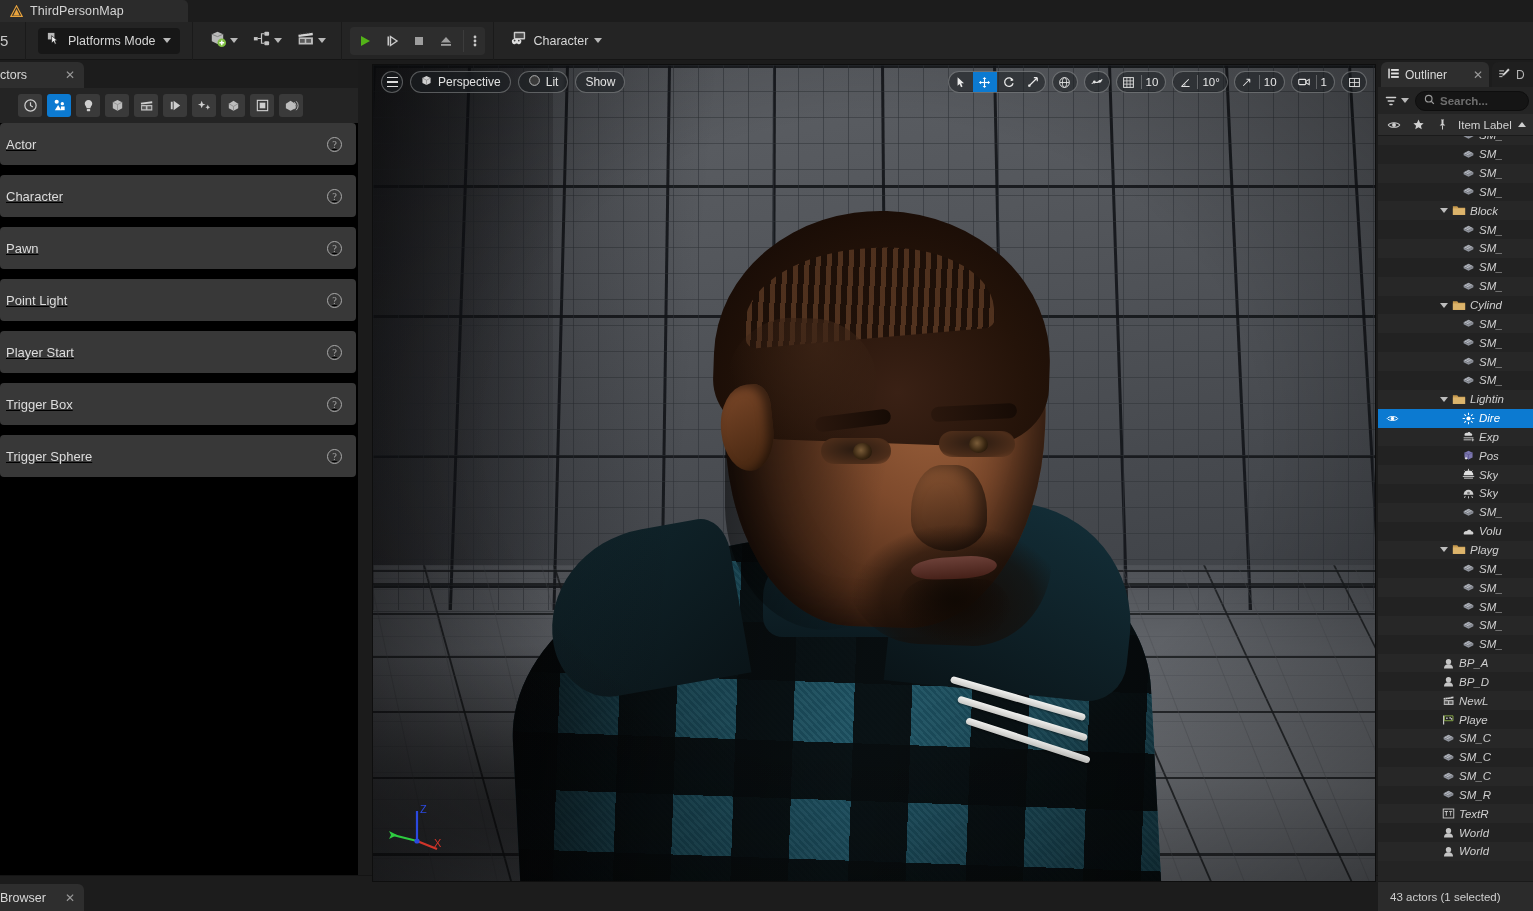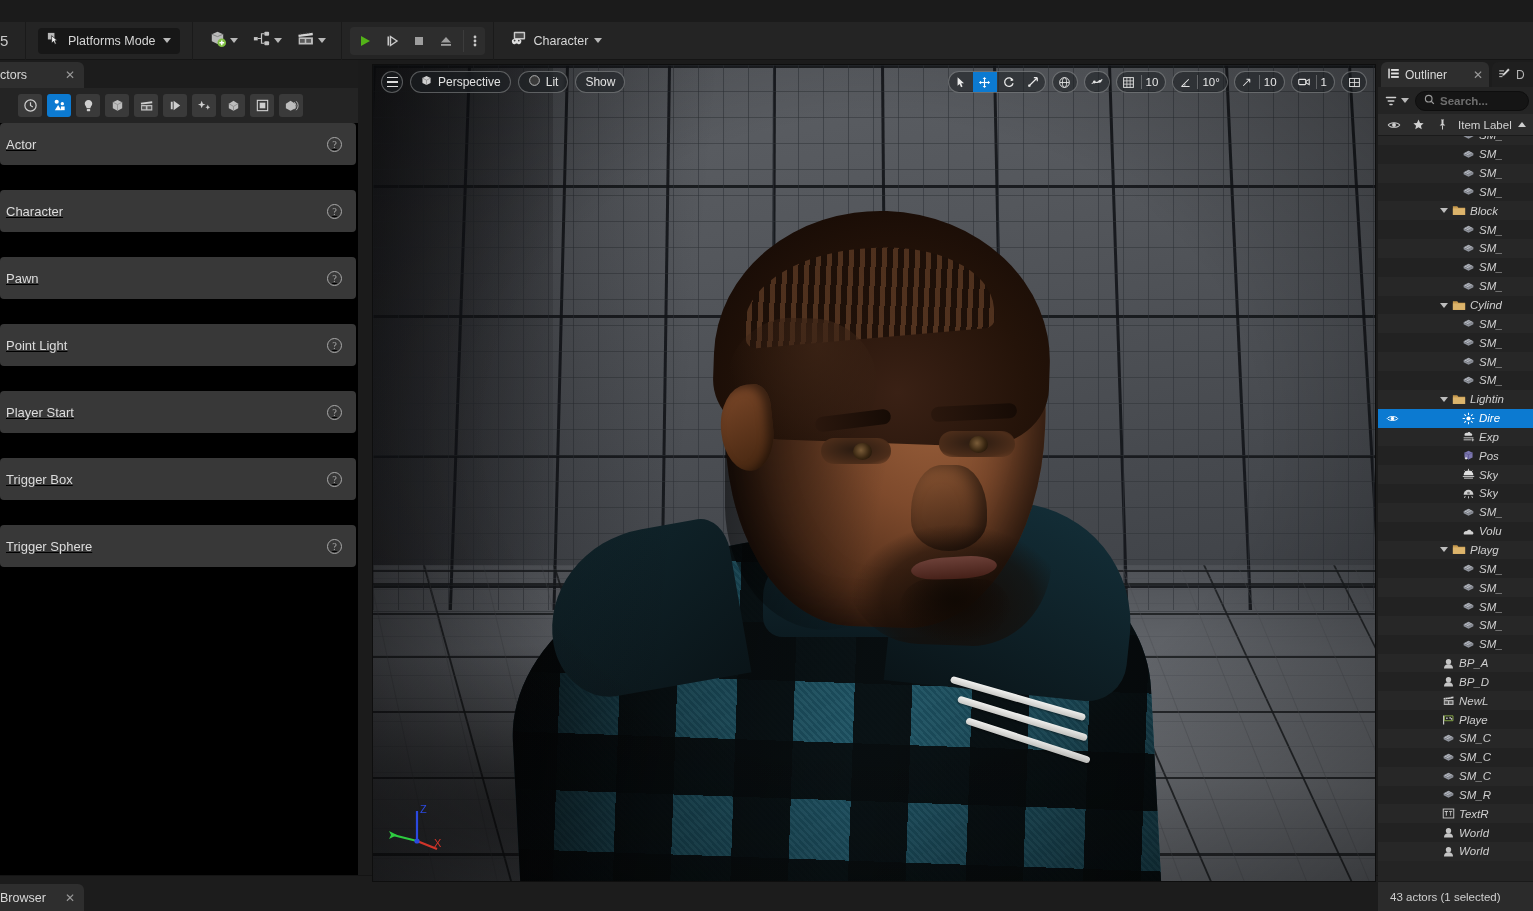--- a/index.html
+++ b/index.html
@@ -94,21 +94,21 @@
   .cat-btn {
     width: 24px; height: 23px; border-radius: 3px; background: #3a3a3a;
     display: flex; align-items: center; justify-content: center; cursor: pointer;
   }
   .cat-btn.active { background: #0c7ad1; }
   #lp-section-title {
     text-align: center; color: #bdbdbd; font-size: 11px;
     letter-spacing: 1.1px; font-weight: bold; padding: 6px 0 8px;
   }
   .place-row {
-    height: 42px; background: #383838; margin-bottom: 25px;
+    height: 42px; background: #383838; margin-bottom: 10px;
     border-radius: 4px; margin-right: 2px;
     display: flex; align-items: center; justify-content: space-between;
     padding: 0 14px 0 6px; cursor: pointer;
   }
   .place-row .lbl { color: #dcdcdc; font-size: 13px; }
   .qmark {
     width: 15px; height: 15px; border-radius: 50%; border: 1.3px solid #a9a9a9;
     color: #a9a9a9; font-size: 10.5px; display: flex; align-items: center;
     justify-content: center; font-family: "Liberation Serif", serif; flex:none;
   }
@@ -396,20 +396,31 @@
     background: #2b2b2b; border-top: 1px solid #1a1a1a;
     display: flex; align-items: center; padding-left: 12px;
     color: #cfcfcf; font-size: 11.5px;
   }
 </style>
 </head>
 <body>
 
 <div id="app">
 
+  <div id="titlebar">
+    <div id="title-tab">
+      <span class="ue-logo">
+        <svg width="13" height="13" viewBox="0 0 16 16">
+          <path d="M8 1 L15 14 L1 14 Z" fill="none" stroke="#e8a33d" stroke-width="1.4"></path>
+          <path d="M8 5 L12 13 L4 13 Z" fill="#e8a33d"></path>
+        </svg>
+      </span>
+      <span id="title-text">ThirdPersonMap</span>
+    </div>
+  </div>
 
   <div id="toolbar">
 
     <div class="tb-seg" style="padding:0;width:26px;border-right:1px solid #1a1a1a;">
       <span id="tb-clip">5</span>
     </div>
 
     <div class="tb-seg" style="border-right:1px solid #1a1a1a;padding-right:12px;">
       <div id="selmode">
         <span>

